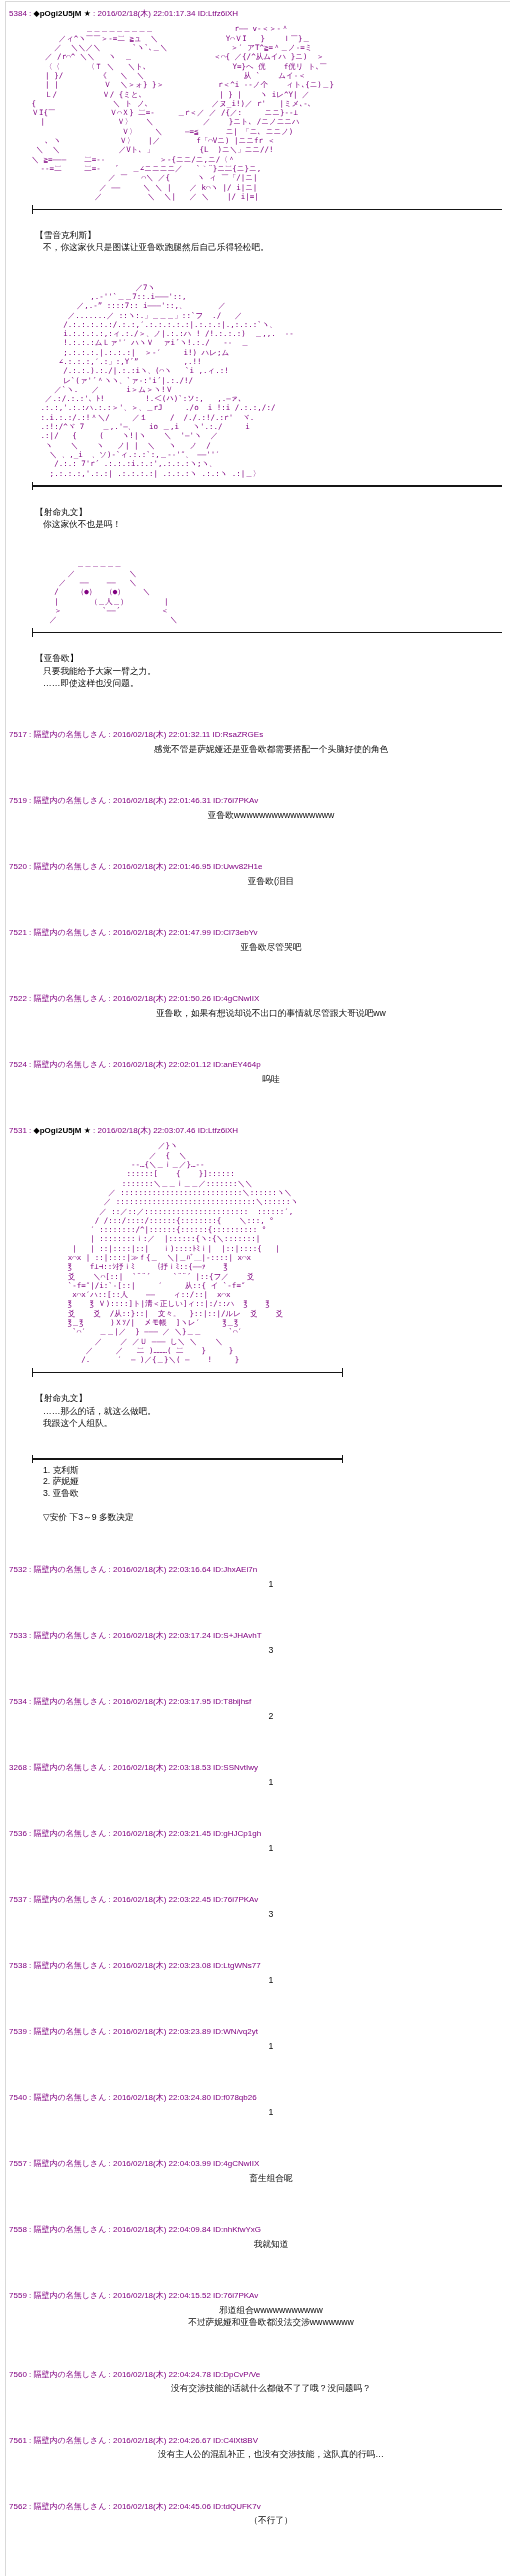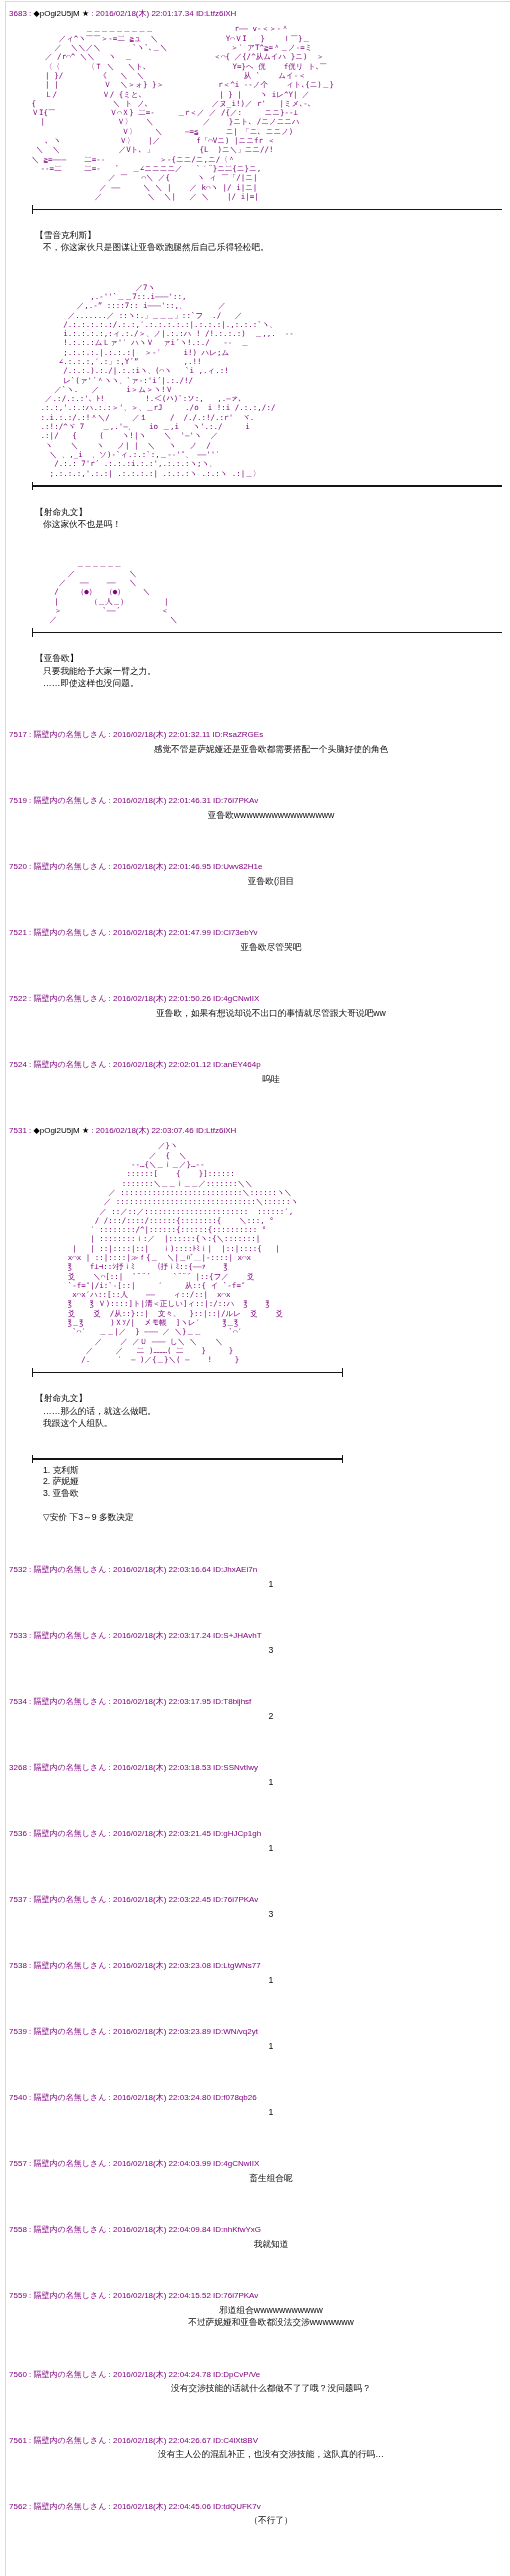--- a/index.html
+++ b/index.html
@@ -12,21 +12,21 @@
     font-family:"Liberation Sans","DejaVu Sans",sans-serif;
   }
   .post{margin:0 0 40px 0;}
   .post-header{
     color:#800080;
     font-size:8px;
     line-height:12.4px;
     padding-left:3.1px;
     white-space:nowrap;
   }
-  .post-header .post-name.trip{color:#000000;font-weight:normal;}
+  .post-header .post-name.trip{color:#000000;font-weight:bold;}
   .post-body{margin-top:1.2px;}
   .body-line{
     color:#0a0a0a;
     font-size:8.7px;
     line-height:12.4px;
     padding-left:26px;
     text-align:center;
   }
   .aa{
     color:#800080;
@@ -60,21 +60,21 @@
   .anchor-line{
     color:#0a0a0a;font-size:8.7px;line-height:11.8px;padding-left:37px;margin-top:12.4px;
   }
 </style>
 </head>
 <body>
 
 <div class="page">
   <div>
       <article class="post">
-        <div class="post-header"><span class="post-number">3683</span><span class="sep"> : </span><span class="post-name trip">◆pOgi2U5jM ★</span><span class="sep"> : </span><span class="post-date">2016/02/18(木) 22:01:17.34</span><span class="sep"> </span><span class="post-id">ID:Ltfz6iXH</span></div>
+        <div class="post-header"><span class="post-number">5384</span><span class="sep"> : </span><span class="post-name trip">◆pOgi2U5jM ★</span><span class="sep"> : </span><span class="post-date">2016/02/18(木) 22:01:17.34</span><span class="sep"> </span><span class="post-id">ID:Ltfz6iXH</span></div>
         <div class="post-body">
           <pre class="aa">                ＿＿＿＿＿＿＿＿＿                  r―― v-＜＞-＾
           ／ィ^ヽ￣￣＞-=二 ≧ュ  ＼               Y⌒ＶI   }    Ｉ￣}＿
          ／  ＼＼／＼       `ヽ`､＿＼              ＞′ アT^≧=＾＿ノ-=ミ
        ／ /r⌒^ ＼＼   ヽ  ＿                  ＜⌒{ ／{/^从ムイハ }ニ)  ＞
        〈〈      〈Ｔ ＼   ＼ト､                   Y=}ヘ 侊    f侊リ ト､￣
        | }/        《   ＼  ＼                      从 `    ムイ-＜
        | |          Ｖ  ＼＞ォ} }＞            r＜^i --ノ个    ィト､{ニ)＿}
        Ｌ/          Ｖ/ {ミと､                 | } |    ヽ iレ^Y| ／
     {                 ＼ ト ノ､              ／ヌ_i!)／ r'   |ミメ､-､

